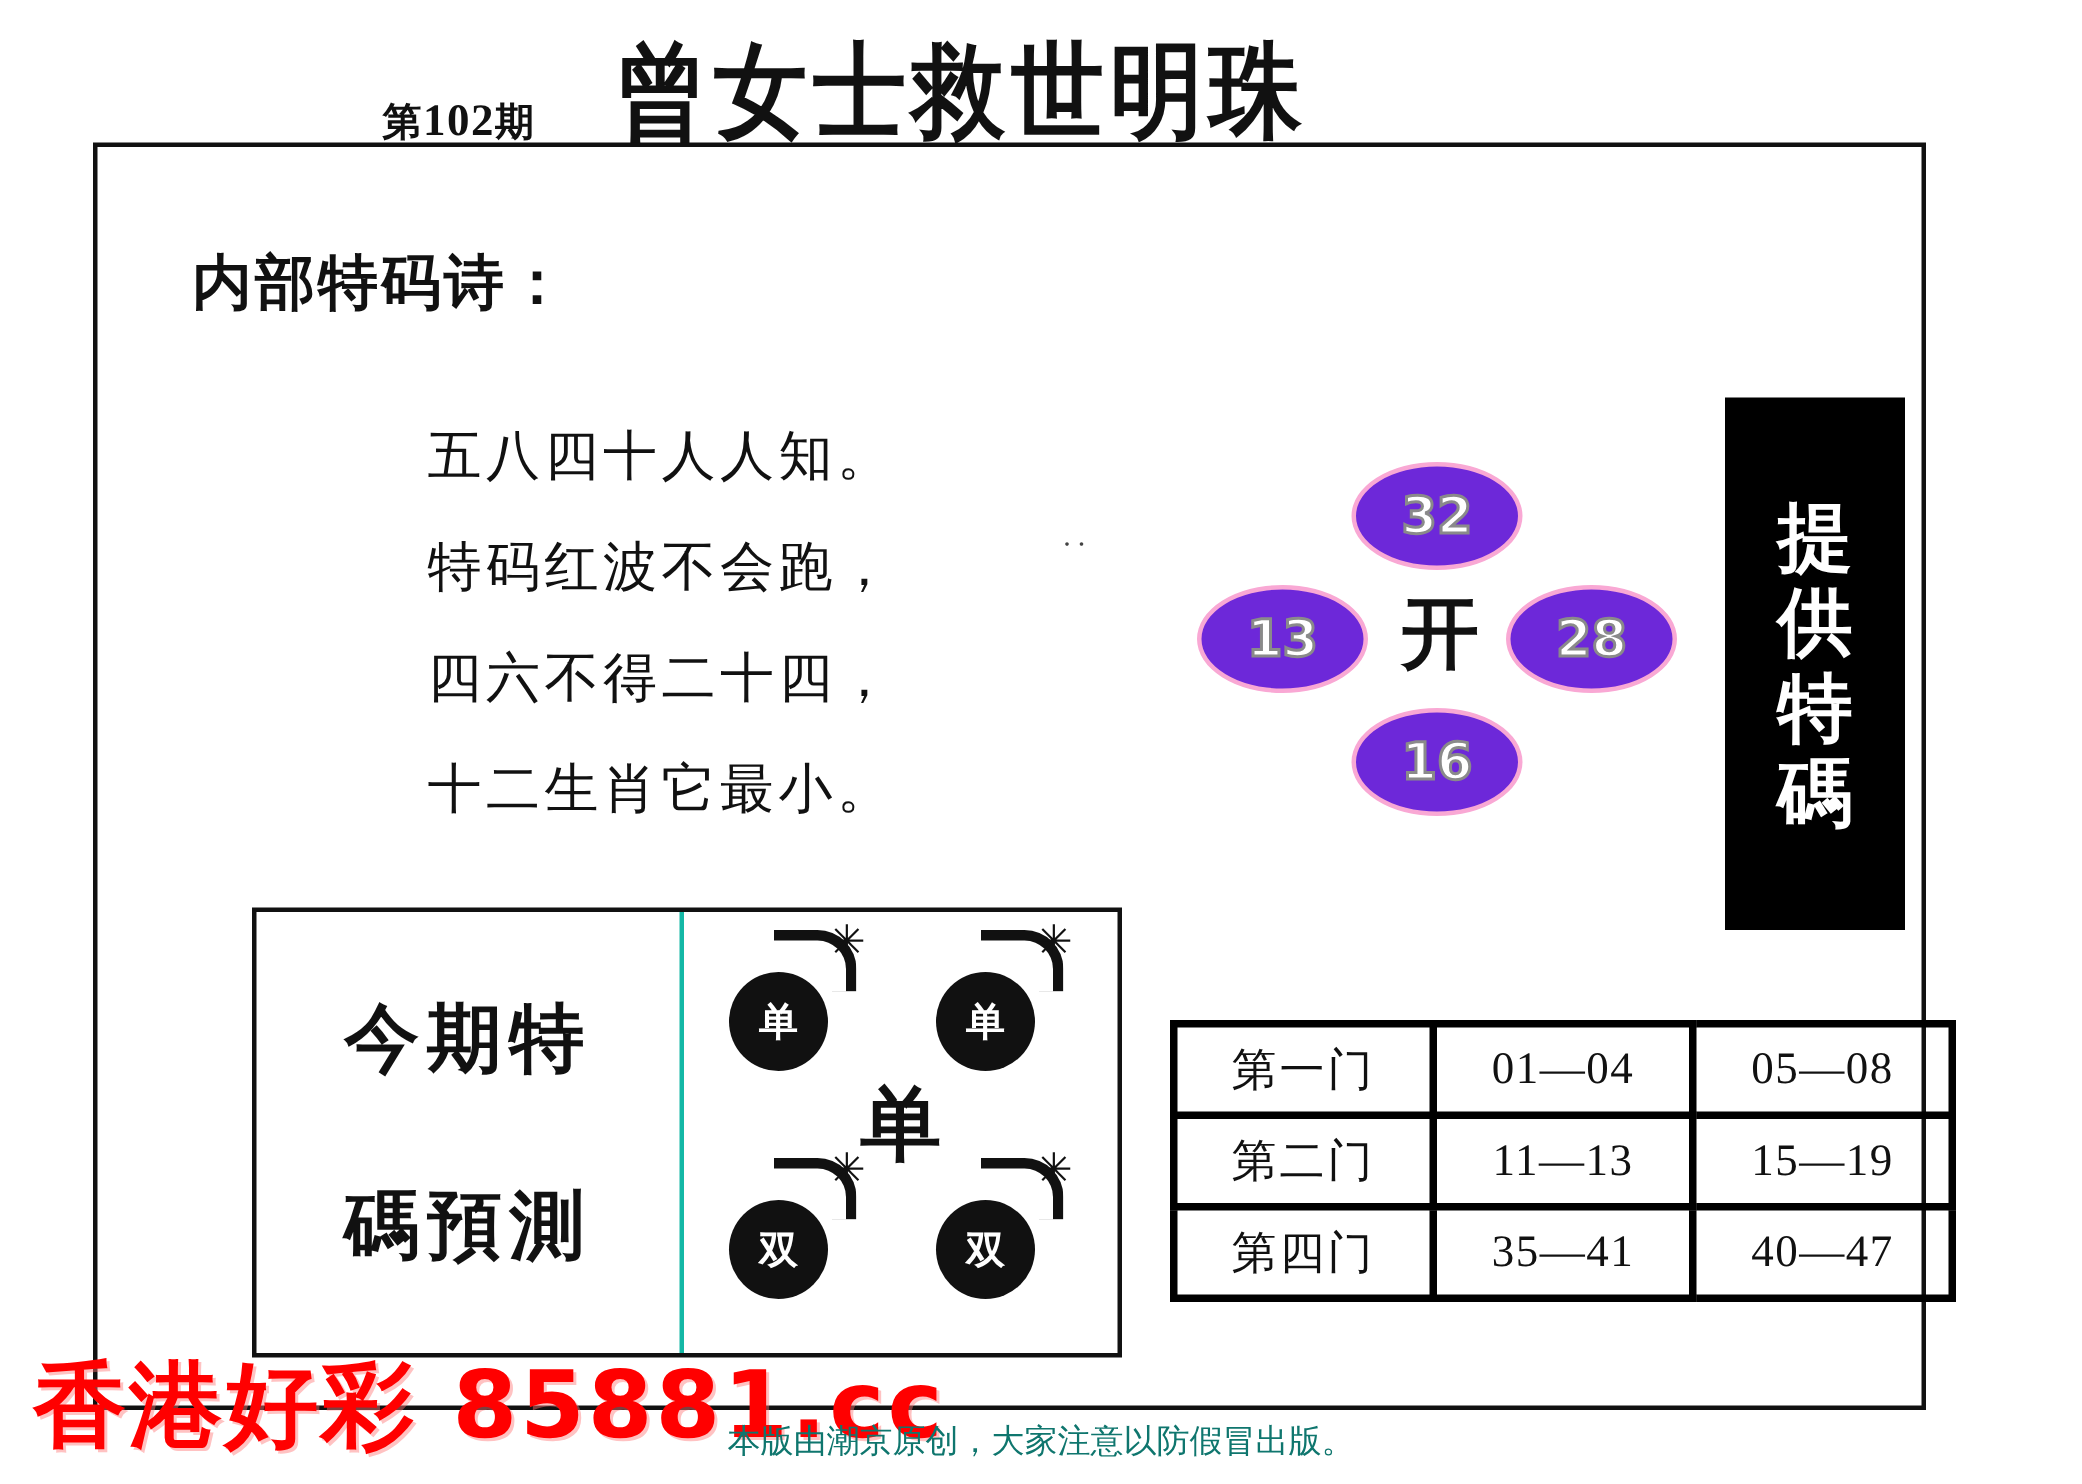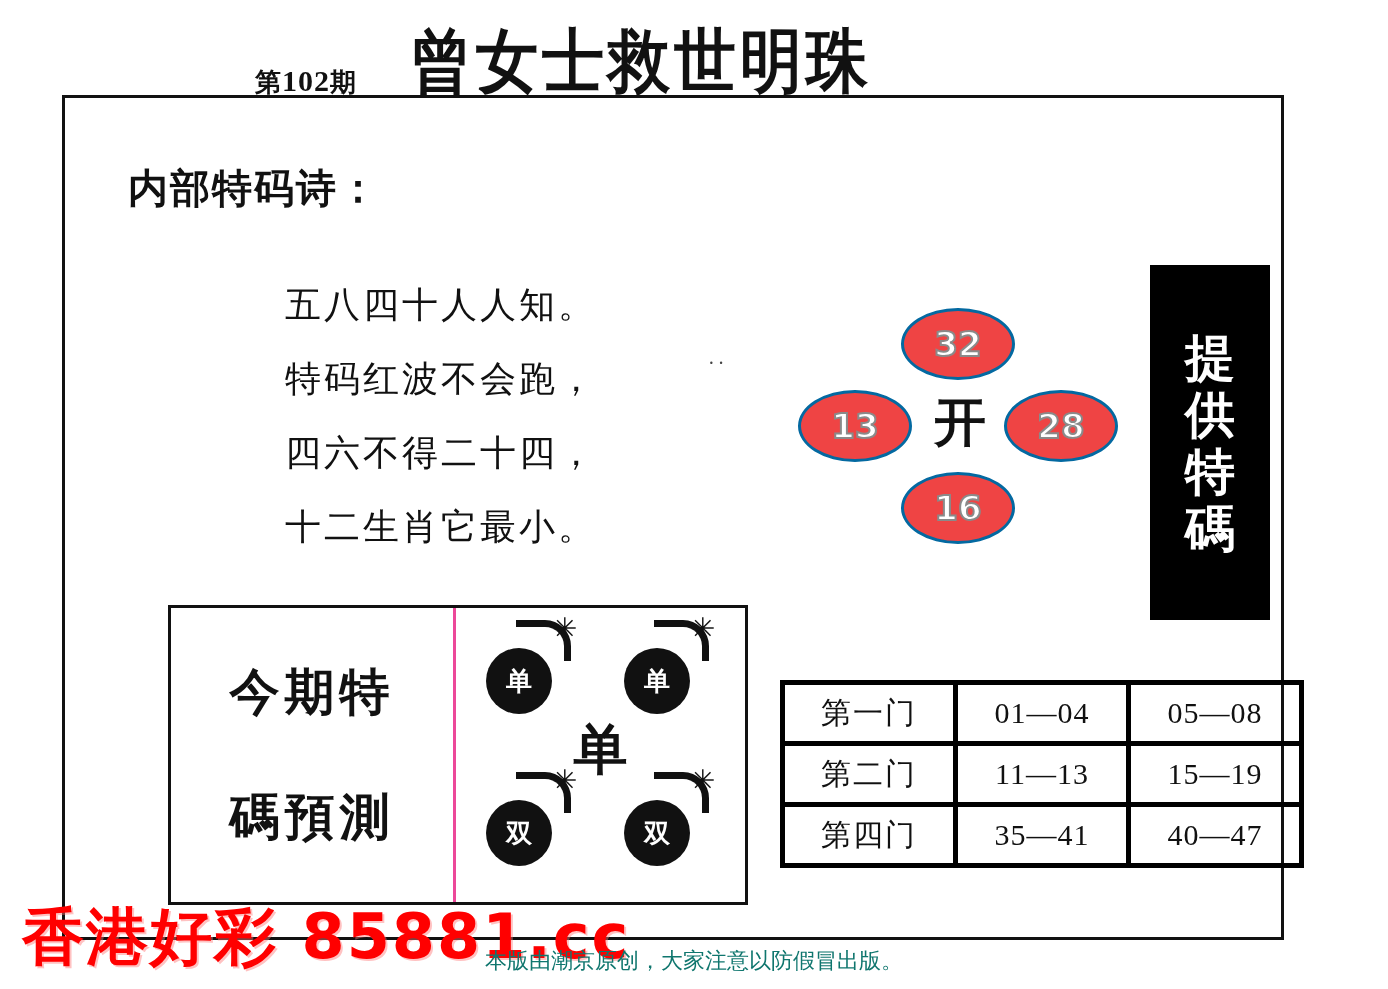--- a/index.html
+++ b/index.html
@@ -94,22 +94,22 @@
     left: 790px;
     top: 300px;
     width: 350px;
     height: 250px;
   }
   .ball {
     position: absolute;
     width: 108px;
     height: 66px;
     border-radius: 50%;
-    border: 3px solid #0369a1;
-    background: #ef4444;
+    border: 3px solid #f9a8d4;
+    background: #6d28d9;
     display: flex;
     align-items: center;
     justify-content: center;
     font-size: 34px;
     font-weight: bold;
     font-family: "DejaVu Sans", sans-serif;
     color: #ffffff;
     -webkit-text-stroke: 2px #8a8a8a;
     text-shadow: 0 0 0 #8a8a8a;
   }
@@ -161,21 +161,21 @@
     left: 168px;
     top: 605px;
     width: 580px;
     height: 300px;
     border: 3px solid #111;
     box-sizing: border-box;
     display: flex;
   }
   .pred-left {
     width: 285px;
-    border-right: 3px solid #ec4899;
+    border-right: 3px solid #14b8a6;
     box-sizing: border-box;
     display: flex;
     flex-direction: column;
     align-items: center;
     justify-content: space-around;
     padding: 22px 0;
   }
   .pred-left .ch {
     font-size: 50px;
     font-weight: bold;

